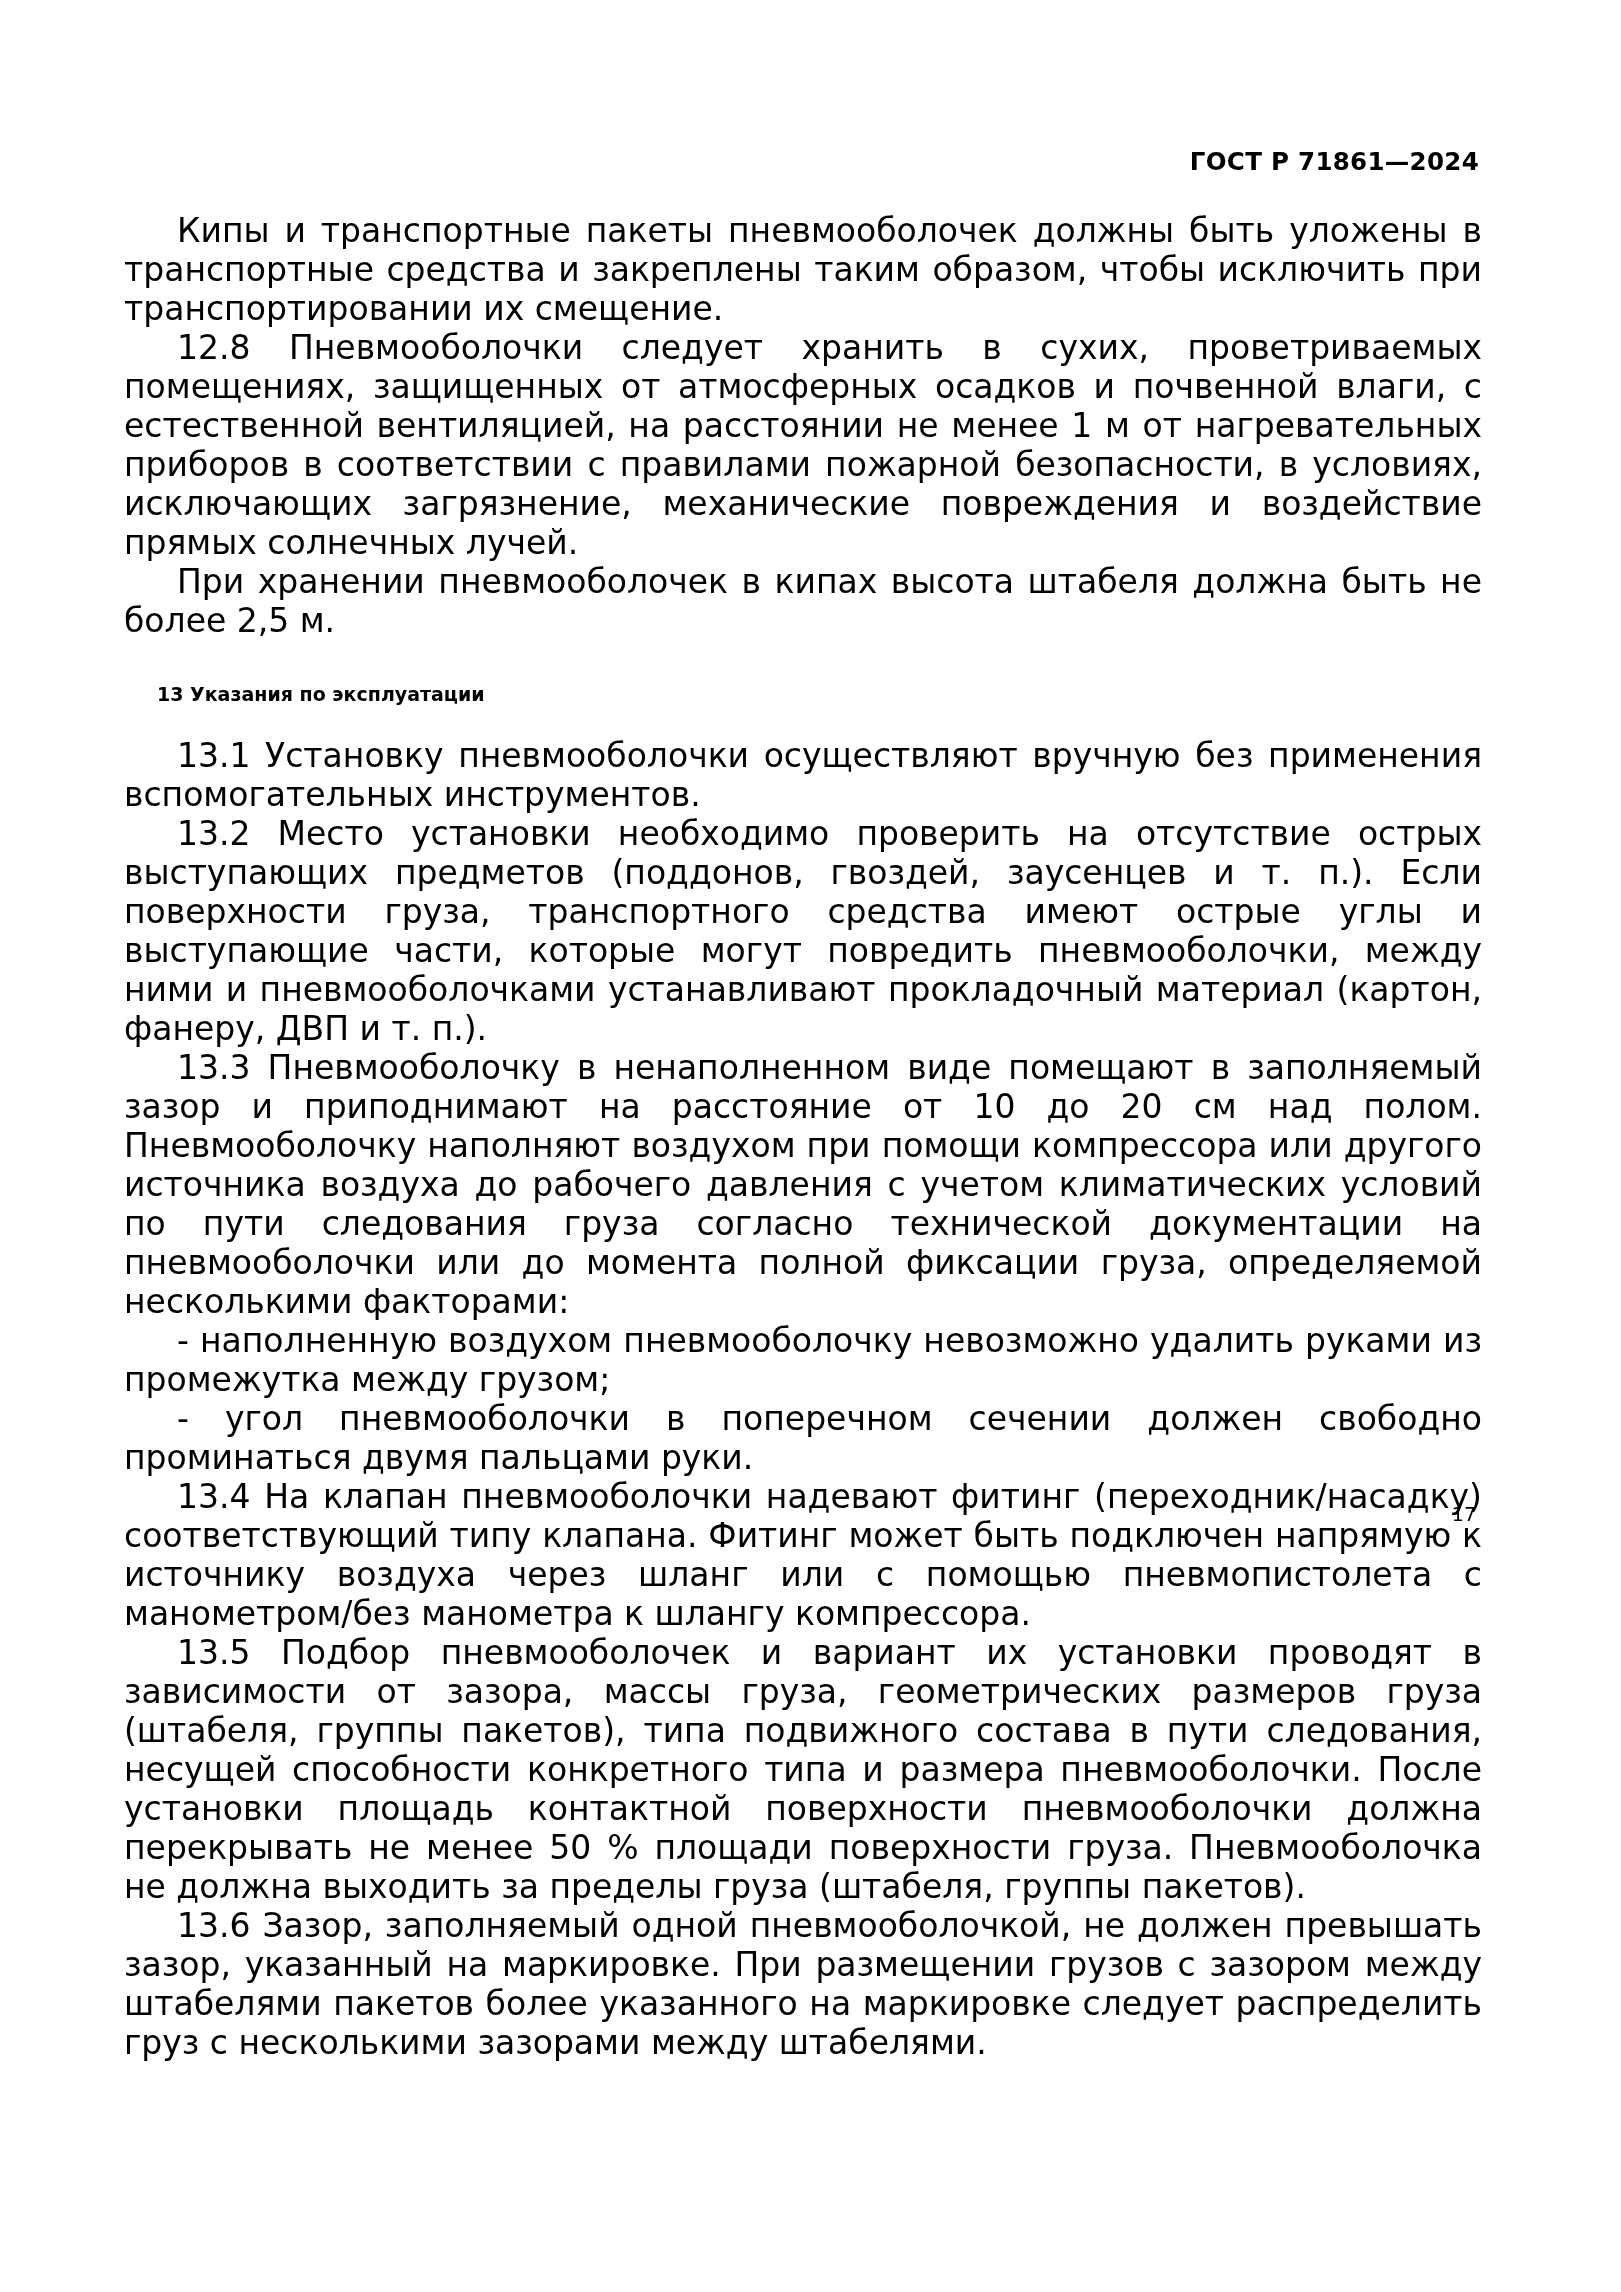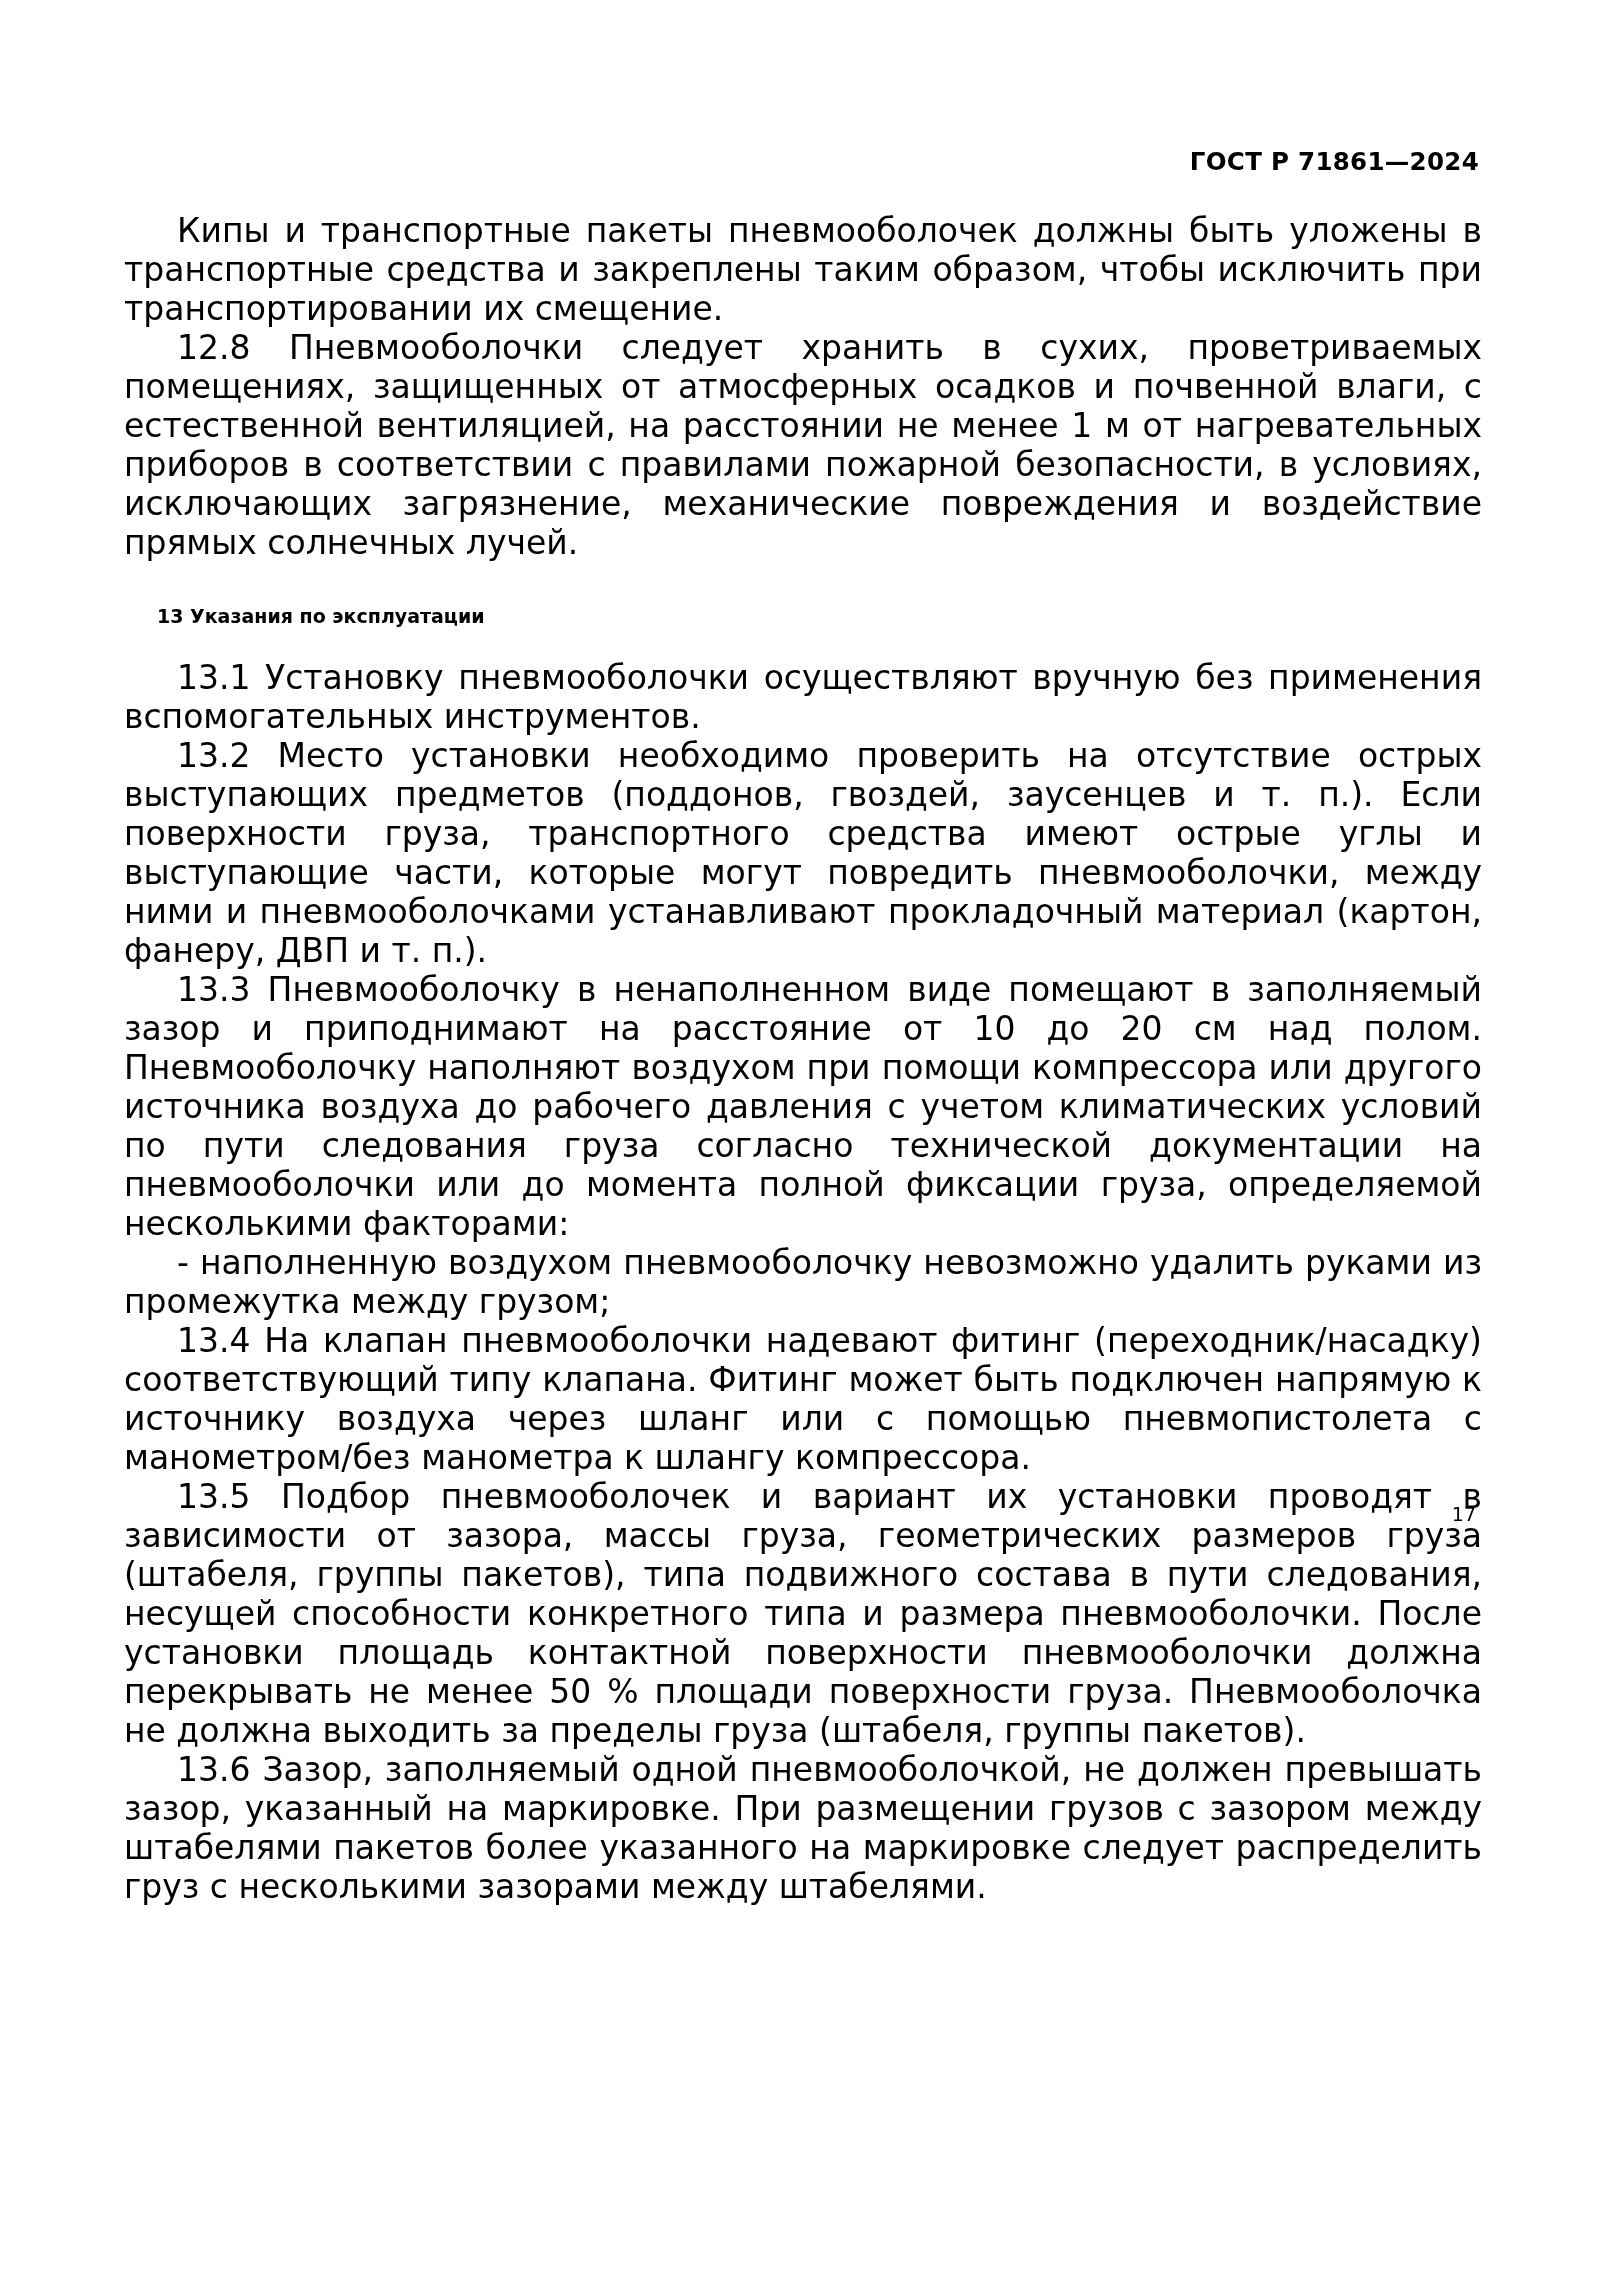--- a/index.html
+++ b/index.html
@@ -67,27 +67,29 @@
 <body>
 
 <div class="page">
 
   <div class="header">ГОСТ Р 71861—2024</div>
 
   <div class="content">
 
     <p class="indent">Кипы и транспортные пакеты пневмооболочек должны быть уложены в транспортные средства и закреплены таким образом, чтобы исключить при транспортировании их смещение.</p>
     <p class="indent">12.8 Пневмооболочки следует хранить в сухих, проветриваемых помещениях, защищенных от атмосферных осадков и почвенной влаги, с естественной вентиляцией, на расстоянии не менее 1 м от нагревательных приборов в соответствии с правилами пожарной безопасности, в условиях, исключающих загрязнение, механические повреждения и воздействие прямых солнечных лучей.</p>
+    <p class="indent">При хранении пневмооболочек в кипах высота штабеля должна быть не более 2,5 м.</p>
 
     <h2 class="section-title">13 Указания по эксплуатации</h2>
 
     <p class="indent">13.1 Установку пневмооболочки осуществляют вручную без применения вспомогательных инструментов.</p>
     <p class="indent">13.2 Место установки необходимо проверить на отсутствие острых выступающих предметов (поддонов, гвоздей, заусенцев и т. п.). Если поверхности груза, транспортного средства имеют острые углы и выступающие части, которые могут повредить пневмооболочки, между ними и пневмооболочками устанавливают прокладочный материал (картон, фанеру, ДВП и т. п.).</p>
     <p class="indent">13.3 Пневмооболочку в ненаполненном виде помещают в заполняемый зазор и приподнимают на расстояние от 10 до 20 см над полом. Пневмооболочку наполняют воздухом при помощи компрессора или другого источника воздуха до рабочего давления с учетом климатических условий по пути следования груза согласно технической документации на пневмооболочки или до момента полной фиксации груза, определяемой несколькими факторами:</p>
     <p class="indent">- наполненную воздухом пневмооболочку невозможно удалить руками из промежутка между грузом;</p>
+    <p class="indent">- угол пневмооболочки в поперечном сечении должен свободно проминаться двумя пальцами руки.</p>
     <p class="indent">13.4 На клапан пневмооболочки надевают фитинг (переходник/насадку) соответствующий типу клапана. Фитинг может быть подключен напрямую к источнику воздуха через шланг или с помощью пневмопистолета с манометром/без манометра к шлангу компрессора.</p>
     <p class="indent">13.5 Подбор пневмооболочек и вариант их установки проводят в зависимости от зазора, массы груза, геометрических размеров груза (штабеля, группы пакетов), типа подвижного состава в пути следования, несущей способности конкретного типа и размера пневмооболочки. После установки площадь контактной поверхности пневмооболочки должна перекрывать не менее 50 % площади поверхности груза. Пневмооболочка не должна выходить за пределы груза (штабеля, группы пакетов).</p>
     <p class="indent">13.6 Зазор, заполняемый одной пневмооболочкой, не должен превышать зазор, указанный на маркировке. При размещении грузов с зазором между штабелями пакетов более указанного на маркировке следует распределить груз с несколькими зазорами между штабелями.</p>
 
   </div>
 
   <div class="page-number">17</div>
 
 </div>
 

